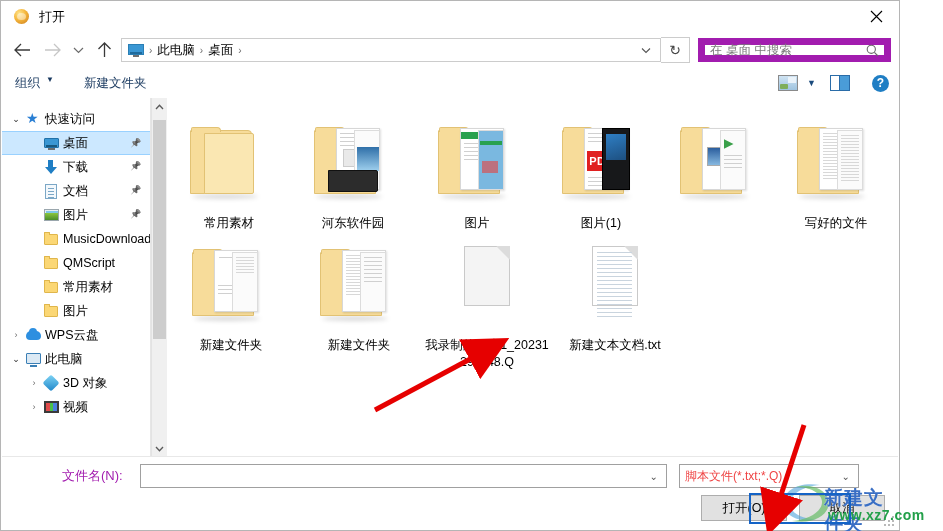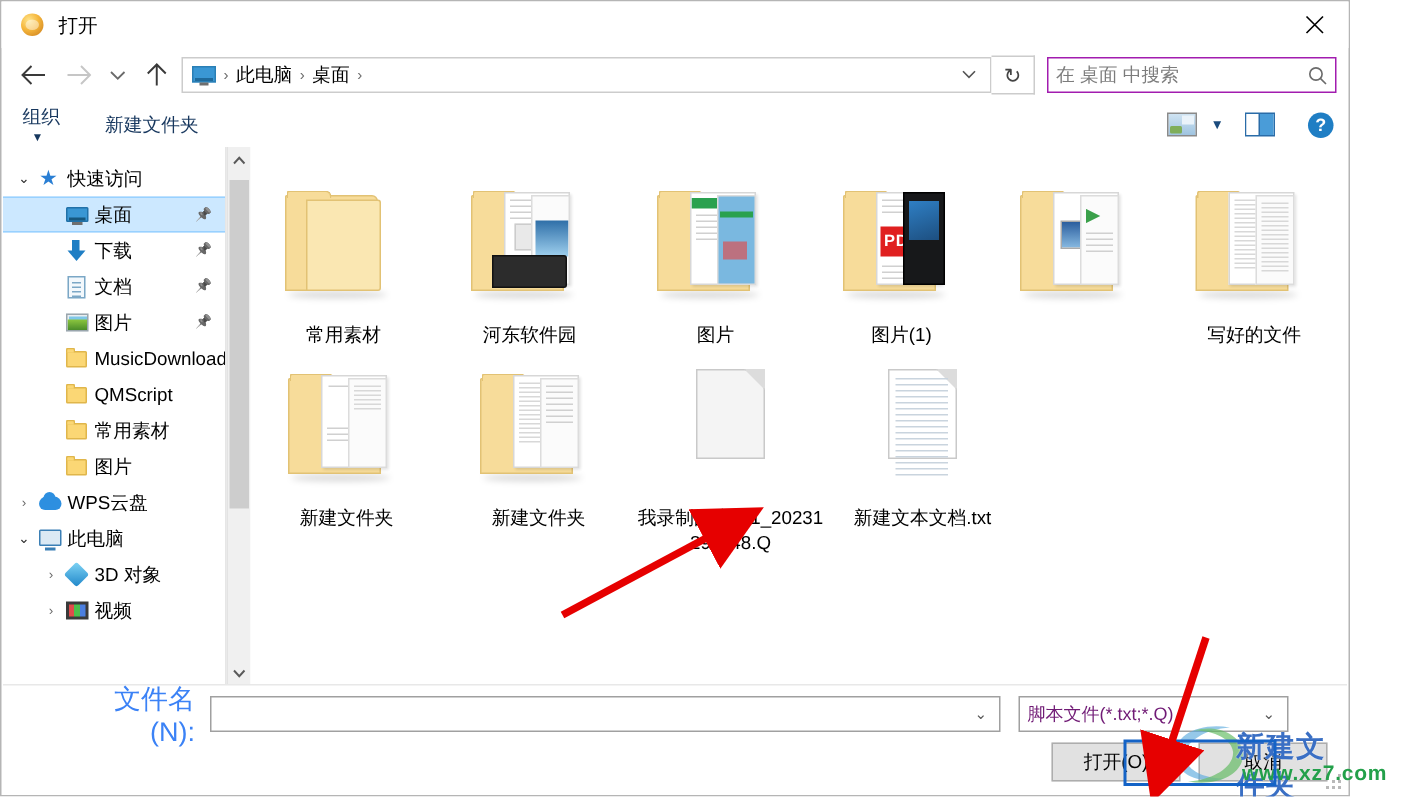--- a/index.html
+++ b/index.html
@@ -31,27 +31,27 @@
     padding:0 4px;box-sizing:border-box;margin-left:2px;min-width:0;}
   .addr-icon{width:16px;height:13px;margin:0 3px 0 2px;position:relative;flex:none;}
   .addr-icon .scr{position:absolute;left:0;top:0;width:16px;height:11px;background:#3a97d4;border:1px solid #2a7fb5;box-sizing:border-box;}
   .addr-icon .scr:after{content:"";position:absolute;left:1px;bottom:0;right:1px;height:2px;background:#1f6a9c;}
   .addr-icon .base{position:absolute;left:5px;bottom:0;width:6px;height:2px;background:#6f6f6f;}
   .crumb{font-size:12.5px;color:#000;padding:0 3px;white-space:nowrap;}
   .crumb-sep{color:#6d6d6d;font-size:10px;padding:0 2px;}
   .addr-drop{margin-left:auto;color:#555;font-size:10px;padding:0 5px;}
   .refresh{width:28px;height:24px;border:1px solid #cccccc;border-left:none;background:#fff;
     display:flex;align-items:center;justify-content:center;color:#444;flex:none;}
-  .searchbox{width:193px;height:24px;border:1px solid #a21caf;background:#fff;display:flex;align-items:center;
+  .searchbox{width:193px;height:24px;border:7px solid #a21caf;background:#fff;display:flex;align-items:center;
     margin-left:8px;padding:0 5px;box-sizing:border-box;flex:none;}
   .search-ph{color:#7c7c7c;font-size:12.5px;flex:1;white-space:nowrap;overflow:hidden;}
 
   
   #cmdbar{height:30px;display:flex;align-items:center;padding:0 10px;box-sizing:border-box;}
-  .cmd{color:#17375e;font-size:12.5px;padding:0 4px;display:flex;align-items:flex-start;flex-direction:column;}
+  .cmd{color:#17375e;font-size:12.5px;padding:0 4px;display:flex;align-items:flex-start;}
   .cmd .caret{margin-left:6px;font-size:8px;color:#17375e;}
   .cmd.nf{margin-left:22px;}
   .cmd-right{margin-left:auto;display:flex;align-items:center;gap:0px;}
   .viewicon{width:20px;height:16px;border:1px solid #8a8a8a;background:linear-gradient(#cfe3f2,#9fc4e0);position:relative;box-sizing:border-box;}
   .viewicon:after{content:"";position:absolute;left:1px;bottom:1px;width:8px;height:5px;background:#7fae5a;border-radius:1px;}
   .viewicon:before{content:"";position:absolute;right:1px;top:1px;width:8px;height:6px;background:#eaf3fa;}
   .viewcaret{font-size:9px;color:#1b4b7d;margin:0 14px 0 9px;}
   .paneicon{width:20px;height:16px;border:1.5px solid #2a6ca8;box-sizing:border-box;display:flex;}
   .paneicon i{display:block;height:100%;}
   .paneicon i:first-child{width:45%;background:#fff;border-right:1.5px solid #2a6ca8;}
@@ -139,28 +139,28 @@
   .file .fold-corner{position:absolute;right:-1px;top:-1px;width:14px;height:14px;background:#dcdcdc;
     border-left:1px solid #c9c9c9;border-bottom:1px solid #c9c9c9;box-sizing:border-box;
     clip-path:polygon(0 0,100% 100%,100% 0);}
   .file.txt{background:#fff;}
   .file.txt .tlines{position:absolute;left:4px;top:5px;right:5px;}
   .file.txt .tlines i{display:block;height:1px;background:#c9d4de;margin-bottom:3px;}
 
   
   #bottom{position:absolute;left:1px;right:1px;bottom:1px;height:72px;background:#fff;border-top:1px solid #e8e8e8;}
   .fnrow{position:absolute;left:0;top:6px;right:0;height:26px;display:flex;align-items:center;}
-  .fnlabel{width:68px;text-align:right;font-size:18px;color:#3b82f6;margin-left:60px;}
+  .fnlabel{width:68px;font-size:13px;color:#a21caf;margin-left:60px;}
   .fninput{margin-left:10px;width:527px;height:24px;border:1px solid #a0a0a0;background:#fff;
     display:flex;align-items:center;box-sizing:border-box;}
   .fninput .val{flex:1;font-size:12.5px;color:#000;padding-left:5px;}
   .fninput .cv{color:#555;font-size:10px;padding:0 8px;}
   .filterbox{margin-left:12px;width:180px;height:24px;border:1px solid #a0a0a0;background:#fff;
     display:flex;align-items:center;box-sizing:border-box;}
-  .filterbox .val{flex:1;font-size:12px;color:#701a75;padding-left:5px;white-space:nowrap;overflow:hidden;}
+  .filterbox .val{flex:1;font-size:12px;color:#ef4444;padding-left:5px;white-space:nowrap;overflow:hidden;}
   .filterbox .cv{color:#555;font-size:10px;padding:0 8px;}
   .btnrow{position:absolute;right:13px;top:38px;display:flex;justify-content:center;}
   .btn{width:86px;height:26px;border:1px solid #adadad;background:#e1e1e1;display:flex;align-items:center;
     justify-content:center;font-size:12.5px;color:#000;box-sizing:border-box;}
   .btn.primary{background:#e1e1e1;margin-right:12px;}
   .gripper{position:absolute;right:4px;bottom:3px;width:11px;height:11px;}
   .gripper i{position:absolute;width:2px;height:2px;background:#b9b9b9;}
 
   
   .anno{position:absolute;pointer-events:none;}

